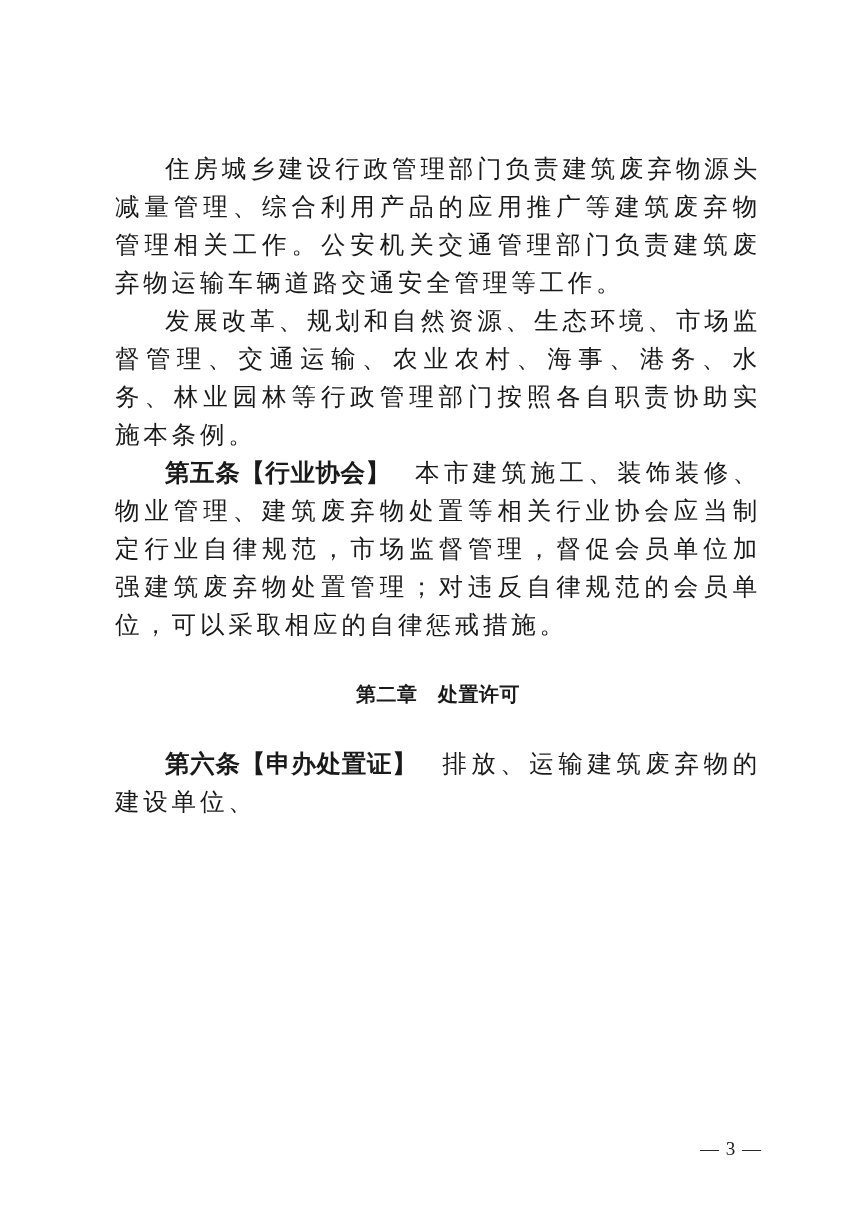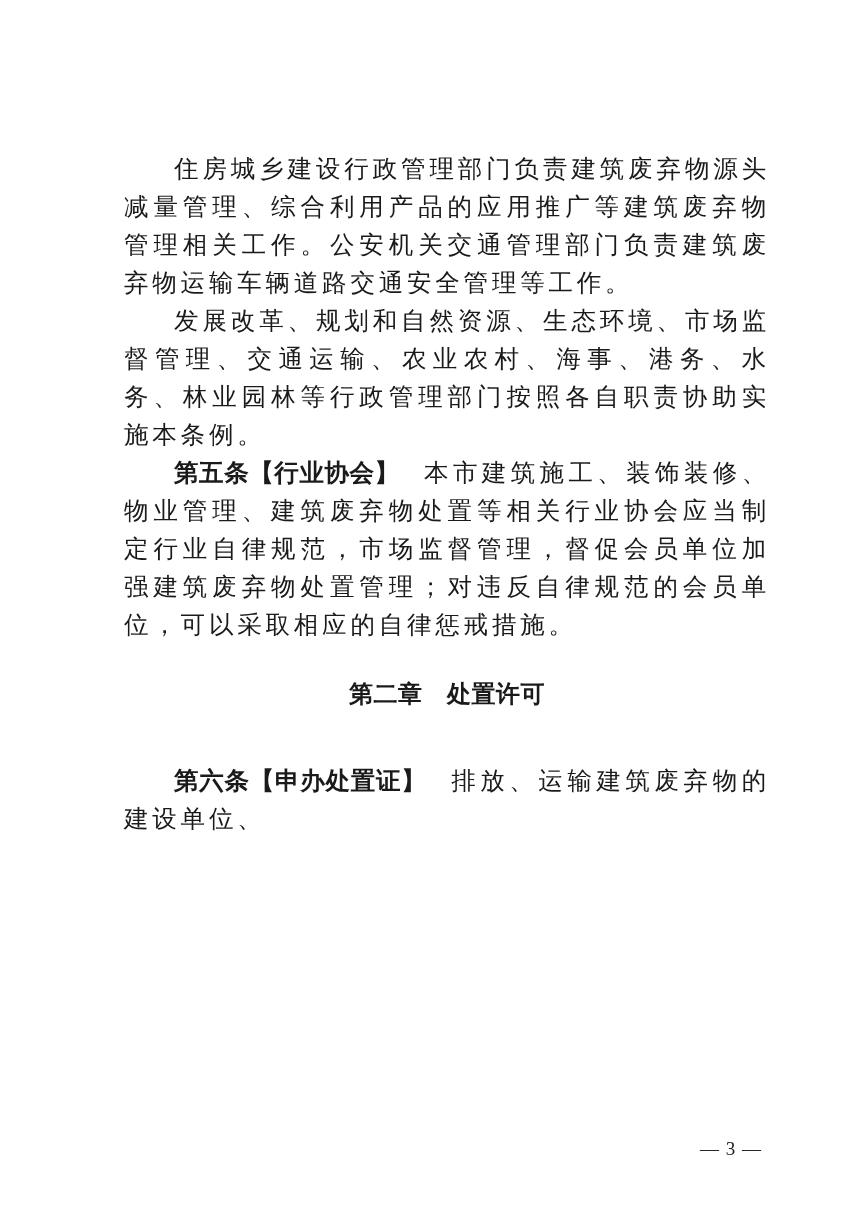--- a/index.html
+++ b/index.html
@@ -1,24 +1,24 @@
 <!DOCTYPE html>
 <html><head>
   <meta charset="utf-8">
   <style>
     html, body { margin: 0; padding: 0; background: #ffffff; }
     body { width: 868px; height: 1227px; position: relative; overflow: hidden;
            font-family: "DejaVu Serif", "Liberation Serif", serif; color: #1a1a1a; }
-    .page { position: absolute; left: 124px; top: 150px; width: 646px; }
+    .page { position: absolute; left: 115px; top: 150px; width: 646px; }
     .para { font-size: 24.5px; line-height: 38px; margin: 0; text-align: justify;
             text-align-last: left; letter-spacing: 3.8px; text-indent: 50px; word-break: break-all; }
     .bold-lead { font-family: Liberation Sans, sans-serif; font-weight: bold; letter-spacing: 0; }
     .chapter { font-family: "DejaVu Sans", "Liberation Sans", sans-serif; font-weight: bold;
-               font-size: 24px; text-align: center; margin: 30px 0 0 0; line-height: 40px; letter-spacing: 0.5px; }
-    .article6 { margin-top: 48px; }
+               font-size: 20px; text-align: center; margin: 30px 0 0 0; line-height: 40px; letter-spacing: 0.5px; }
+    .article6 { margin-top: 31px; }
     .footer { position: absolute; left: 700px; top: 1138px; font-size: 19px;
               font-family: "Liberation Serif", serif; letter-spacing: 1px; }
   </style>
 </head>
 <body>
 
 <div class="page">
   <p class="para">住房城乡建设行政管理部门负责建筑废弃物源头减量管理、综合利用产品的应用推广等建筑废弃物管理相关工作。公安机关交通管理部门负责建筑废弃物运输车辆道路交通安全管理等工作。</p>
   <p class="para">发展改革、规划和自然资源、生态环境、市场监督管理、交通运输、农业农村、海事、港务、水务、林业园林等行政管理部门按照各自职责协助实施本条例。</p>
 

